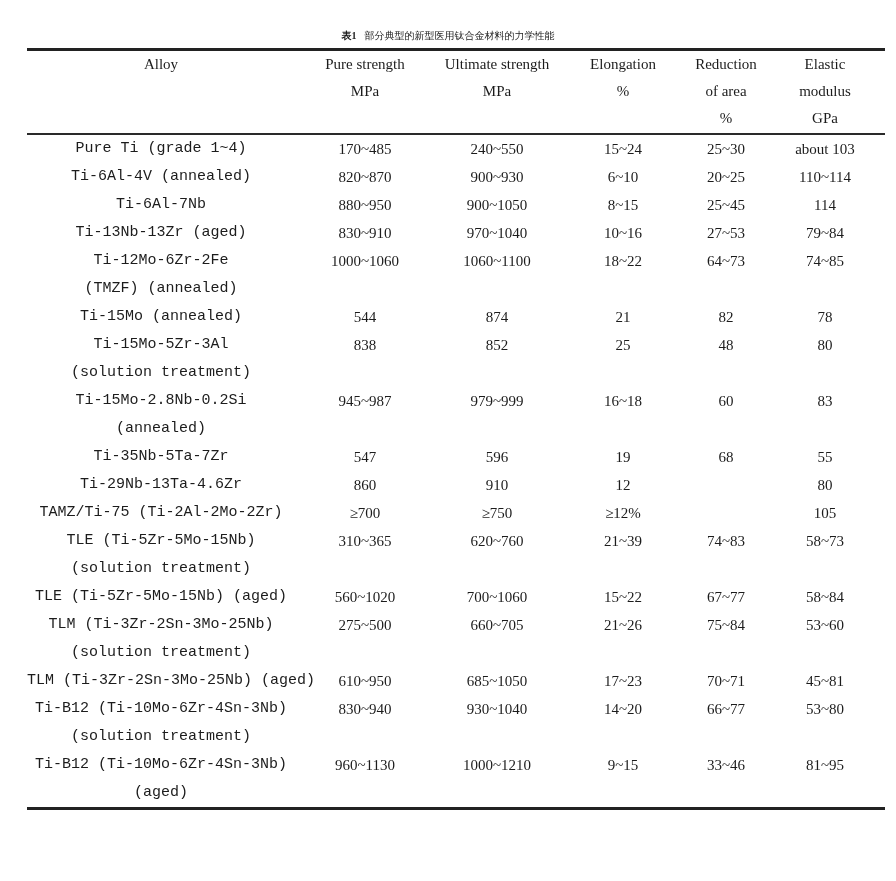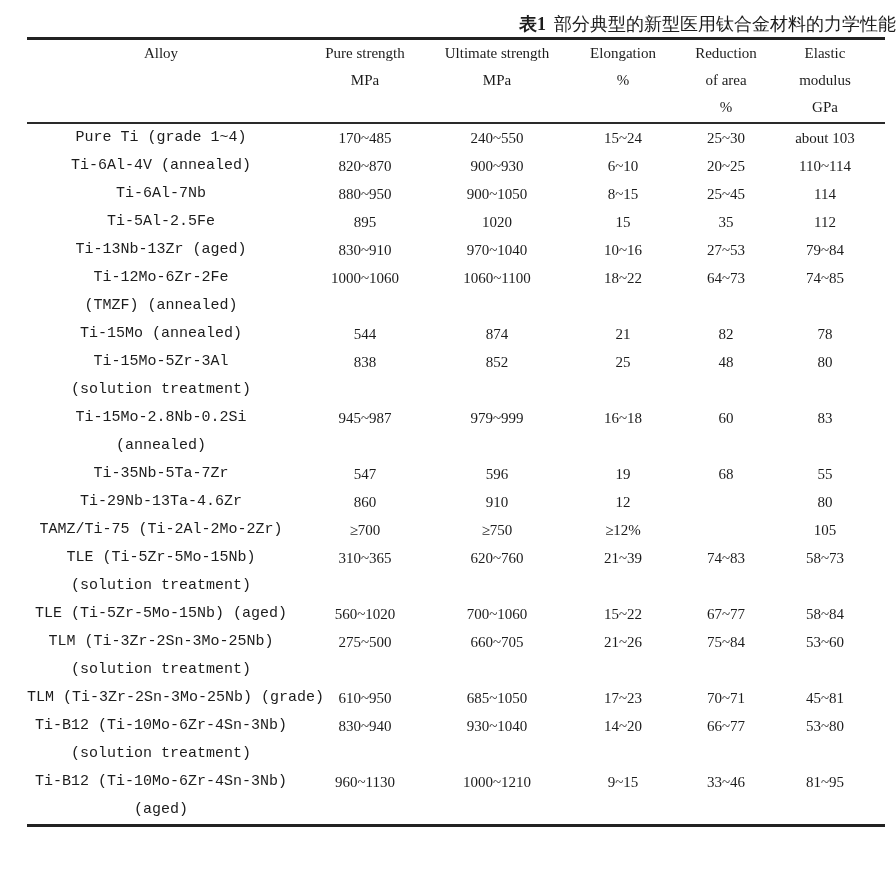--- a/index.html
+++ b/index.html
@@ -10,24 +10,24 @@
   .page {
     position: relative;
     width: 896px;
     height: 881px;
     background: #ffffff;
     overflow: hidden;
     font-family: "Liberation Serif", "DejaVu Serif", serif;
     color: #1c1c1c;
   }
   .title {
-    padding-top: 12px;
+    padding-top: 23px;
     height: 25px;
-    text-align: right;
-    font-size: 18px;
+    text-align: center;
+    font-size: 10px;
     line-height: 25px;
     white-space: nowrap;
   }
   .title .t-label {
     font-weight: bold;
     margin-right: 8px;
   }
   table.props {
     margin-left: 27px;
     width: 858px;
@@ -132,30 +132,20 @@
             <div class="aline">Ti-6Al-7Nb</div>
           </td>
           <td>880~950</td>
           <td>900~1050</td>
           <td>8~15</td>
           <td>25~45</td>
           <td>114</td>
         </tr>
         <tr>
           <td>
-            <div class="aline">Ti-5Al-2.5Fe</div>
-          </td>
-          <td>895</td>
-          <td>1020</td>
-          <td>15</td>
-          <td>35</td>
-          <td>112</td>
-        </tr>
-        <tr>
-          <td>
             <div class="aline">Ti-13Nb-13Zr (aged)</div>
           </td>
           <td>830~910</td>
           <td>970~1040</td>
           <td>10~16</td>
           <td>27~53</td>
           <td>79~84</td>
         </tr>
         <tr>
           <td>
@@ -257,21 +247,21 @@
             <div class="aline">(solution treatment)</div>
           </td>
           <td>275~500</td>
           <td>660~705</td>
           <td>21~26</td>
           <td>75~84</td>
           <td>53~60</td>
         </tr>
         <tr>
           <td>
-            <div class="aline">TLM (Ti-3Zr-2Sn-3Mo-25Nb) (grade)</div>
+            <div class="aline">TLM (Ti-3Zr-2Sn-3Mo-25Nb) (aged)</div>
           </td>
           <td>610~950</td>
           <td>685~1050</td>
           <td>17~23</td>
           <td>70~71</td>
           <td>45~81</td>
         </tr>
         <tr>
           <td>
             <div class="aline">Ti-B12 (Ti-10Mo-6Zr-4Sn-3Nb)</div>

